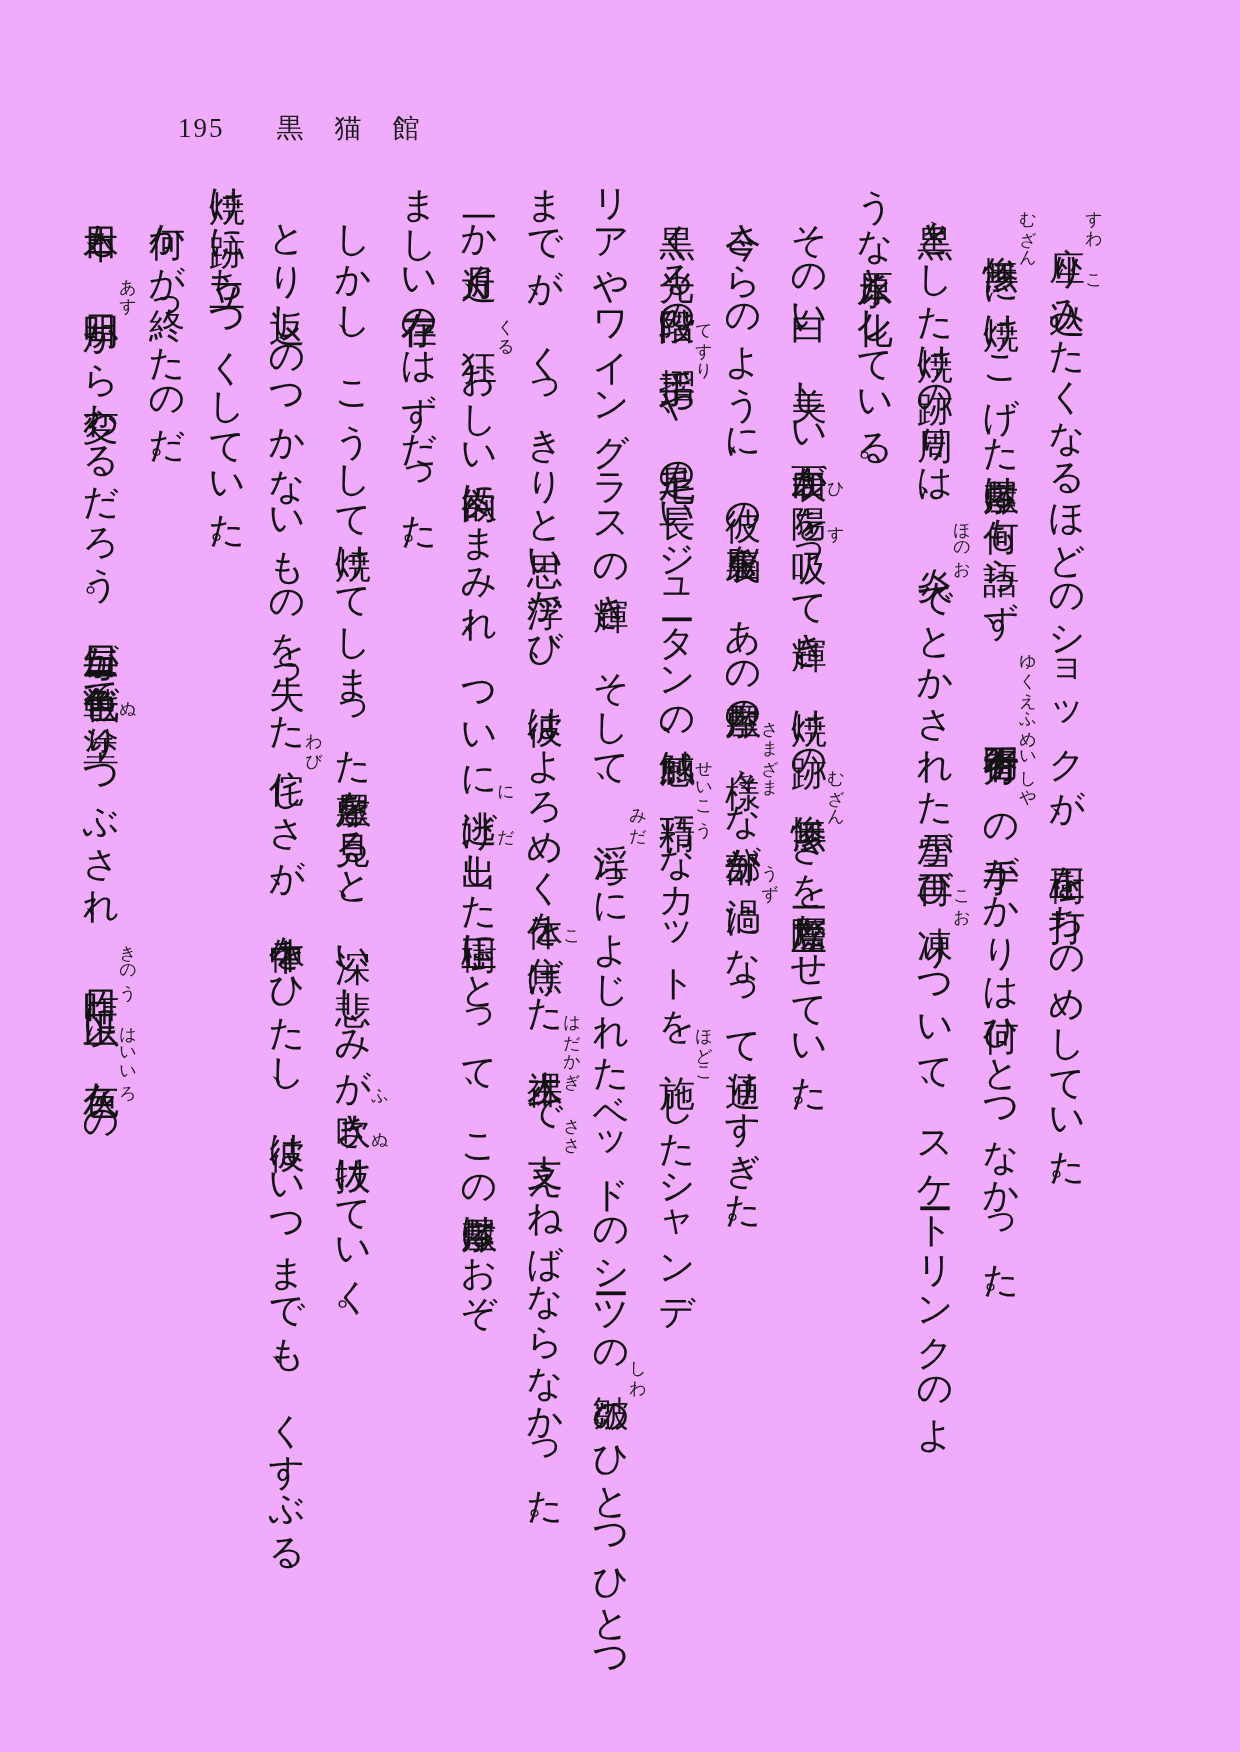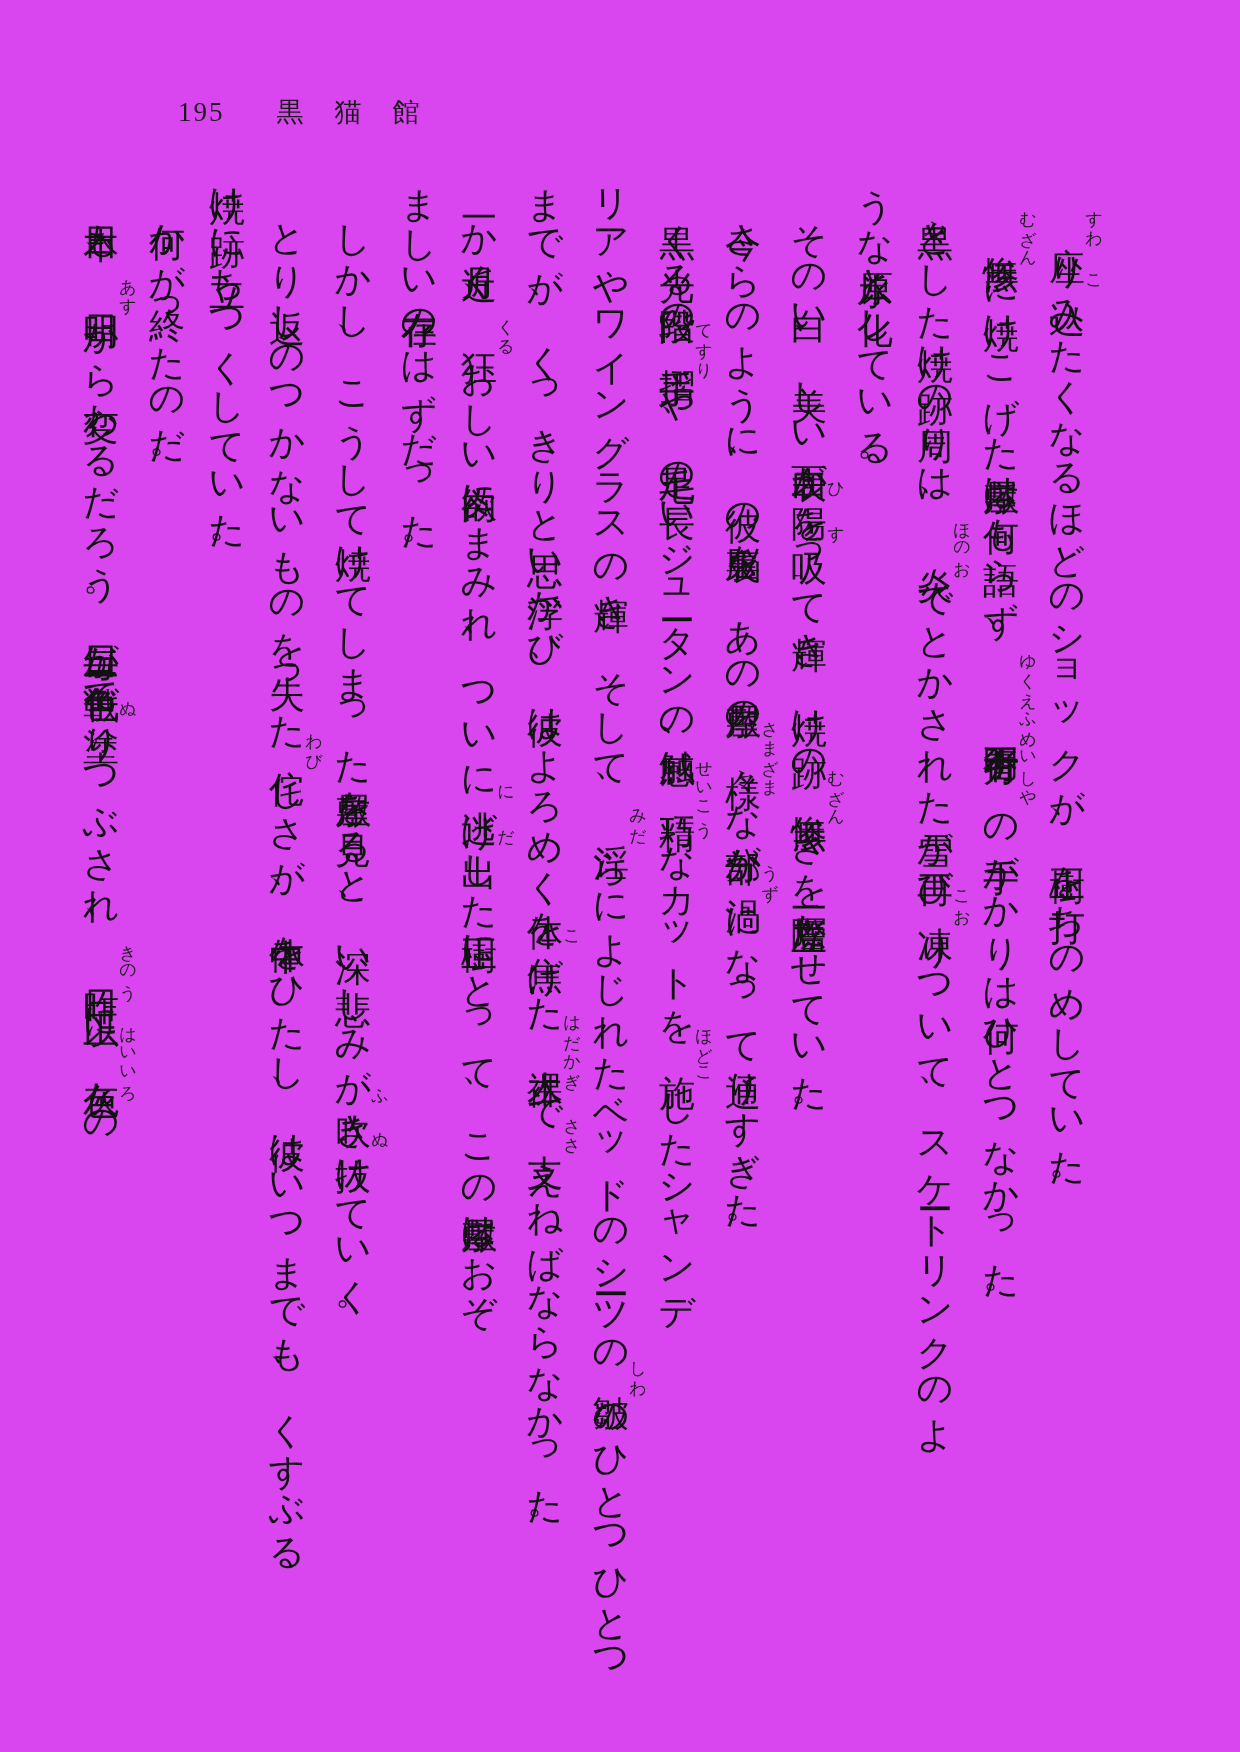--- a/index.html
+++ b/index.html
@@ -4,35 +4,35 @@
 <style>
   html,body{margin:0;padding:0;}
   body{
     width:1240px;height:1752px;
     background:#f6f6f4;
     font-family:"Liberation Serif","DejaVu Serif",serif;
     position:relative;
   }
   .page{
     position:absolute;inset:0;
-    background:#d946ef;
+    background:#f0abfc;
     color:#141414;
     overflow:hidden;
     padding-left:24px;
   }
   
   .running-head{
     position:absolute;
     left:178px;top:94px;
     display:flex;align-items:baseline;gap:52px;
     font-size:27px;
     color:#1a1a1a;
   }
   .running-head .page-number{letter-spacing:2px;}
-  .running-head .book-title{letter-spacing:1.15em;}
+  .running-head .book-title{letter-spacing:1.15em;margin-top:16px;}
   
   .body-text{
     position:absolute;
     top:163px;right:137px;
     height:1440px;
     writing-mode:vertical-rl;
     text-orientation:mixed;
     font-size:36px;
     line-height:60px;
     color:#121212;

